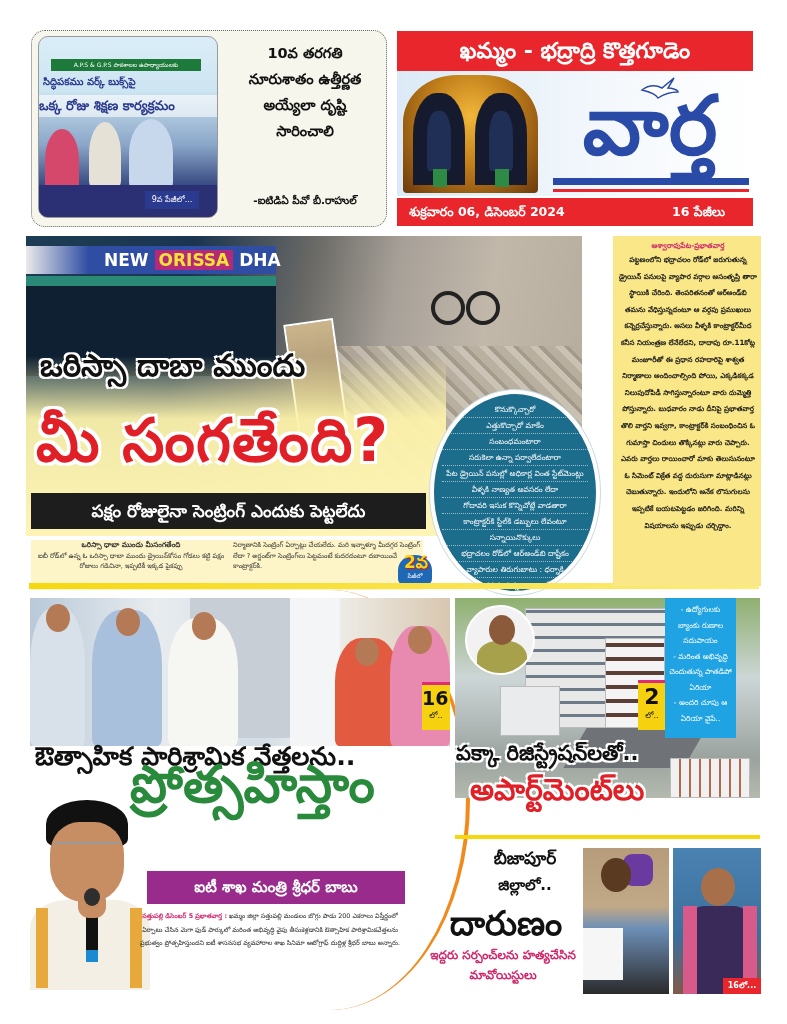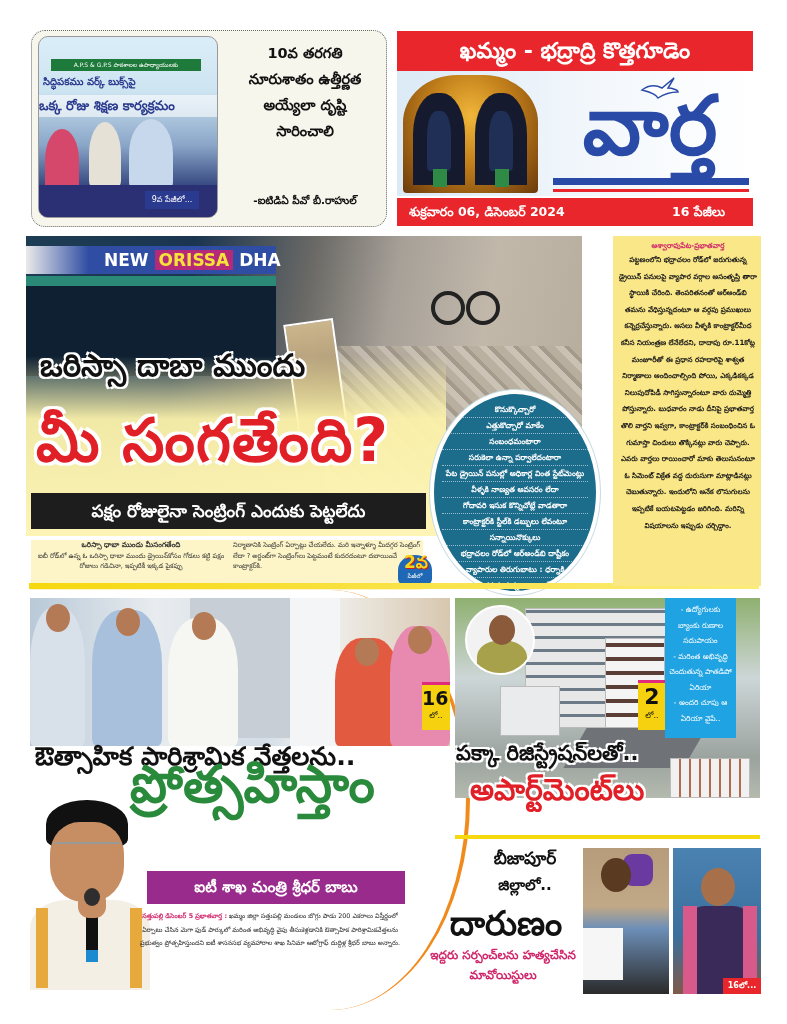--- a/index.html
+++ b/index.html
@@ -64,21 +64,21 @@
   #lead-photo .rubble { position: absolute; left: 300px; top: 110px; width: 280px; height: 190px; background: repeating-linear-gradient(45deg, #b8ae9e 0 8px, #cfc7b9 8px 14px, #9d9384 14px 18px); opacity: 0.75; }
   #lead-photo .inset { position: absolute; left: 265px; top: 85px; width: 50px; height: 115px; background: linear-gradient(180deg, #cbb58c, #8e7d60); transform: rotate(-8deg); border: 2px solid #fff; }
   #lead-photo .bike { position: absolute; width: 34px; height: 34px; border: 4px solid #222; border-radius: 50%; }
   #lead-photo .b1 { left: 405px; top: 55px; } #lead-photo .b2 { left: 440px; top: 55px; }
 
   #lead-kicker { left: 40px; top: 345px; width: 330px; font-family: "DejaVu Sans", sans-serif; font-weight: bold; font-size: 31px; line-height: 40px; color: #111; text-shadow: 2px 2px 0 #fff, -2px -2px 0 #fff, 2px -2px 0 #fff, -2px 2px 0 #fff; white-space: nowrap; }
   #lead-headline { left: 36px; top: 395px; width: 420px; font-family: "DejaVu Sans", sans-serif; font-weight: bold; font-size: 60px; line-height: 90px; color: #e01f26; white-space: nowrap; text-shadow: 3px 3px 0 #fff, -3px -3px 0 #fff, 3px -3px 0 #fff, -3px 3px 0 #fff; letter-spacing: 1px; }
   #lead-subhead { left: 31px; top: 493px; width: 395px; height: 36px; background: #1d1d1d; color: #fff; font-weight: bold; font-size: 17px; line-height: 36px; text-align: center; white-space: nowrap; }
 
   #lead-oval { left: 430px; top: 390px; width: 170px; height: 205px; border-radius: 50%; background: #1c6c8c; border: 4px solid #fff; box-shadow: 0 0 0 1px #c8dbe2; overflow: hidden; padding-top: 8px; }
-  #lead-oval .line { color: #fff; font-size: 7.6px; line-height: 15px; text-align: center; border-bottom: 1px dotted rgba(255,255,255,0.55); margin: 0 8px; white-space: nowrap; overflow: hidden; font-weight: bold; }
+  #lead-oval .line { color: #fff; font-size: 7.6px; line-height: 15px; text-align: center; border-bottom: 1px dotted rgba(255,255,255,0.55); margin: 0 8px; white-space: nowrap; overflow: hidden; }
   #lead-oval .line:last-child { border-bottom: none; }
 
   #lead-body { left: 31px; top: 540px; width: 392px; height: 50px; background: #fdf5c8; }
   #lead-body .col { position: absolute; top: 0; width: 188px; font-size: 6.6px; line-height: 10.5px; color: #333; }
   #lead-body .c1 { left: 6px; text-align: center; }
   #lead-body .c1 .sub { font-weight: bold; font-size: 7.2px; }
   #lead-body .c2 { left: 202px; }
   #lead-yellow-rule { left: 29px; top: 583px; width: 730px; height: 6px; background: linear-gradient(90deg, #f6d80f, #fcec7a); }
 
   #page-badge-2 { left: 398px; top: 555px; width: 34px; height: 30px; border-radius: 50% 50% 6px 6px; background: #1f68b5; }

